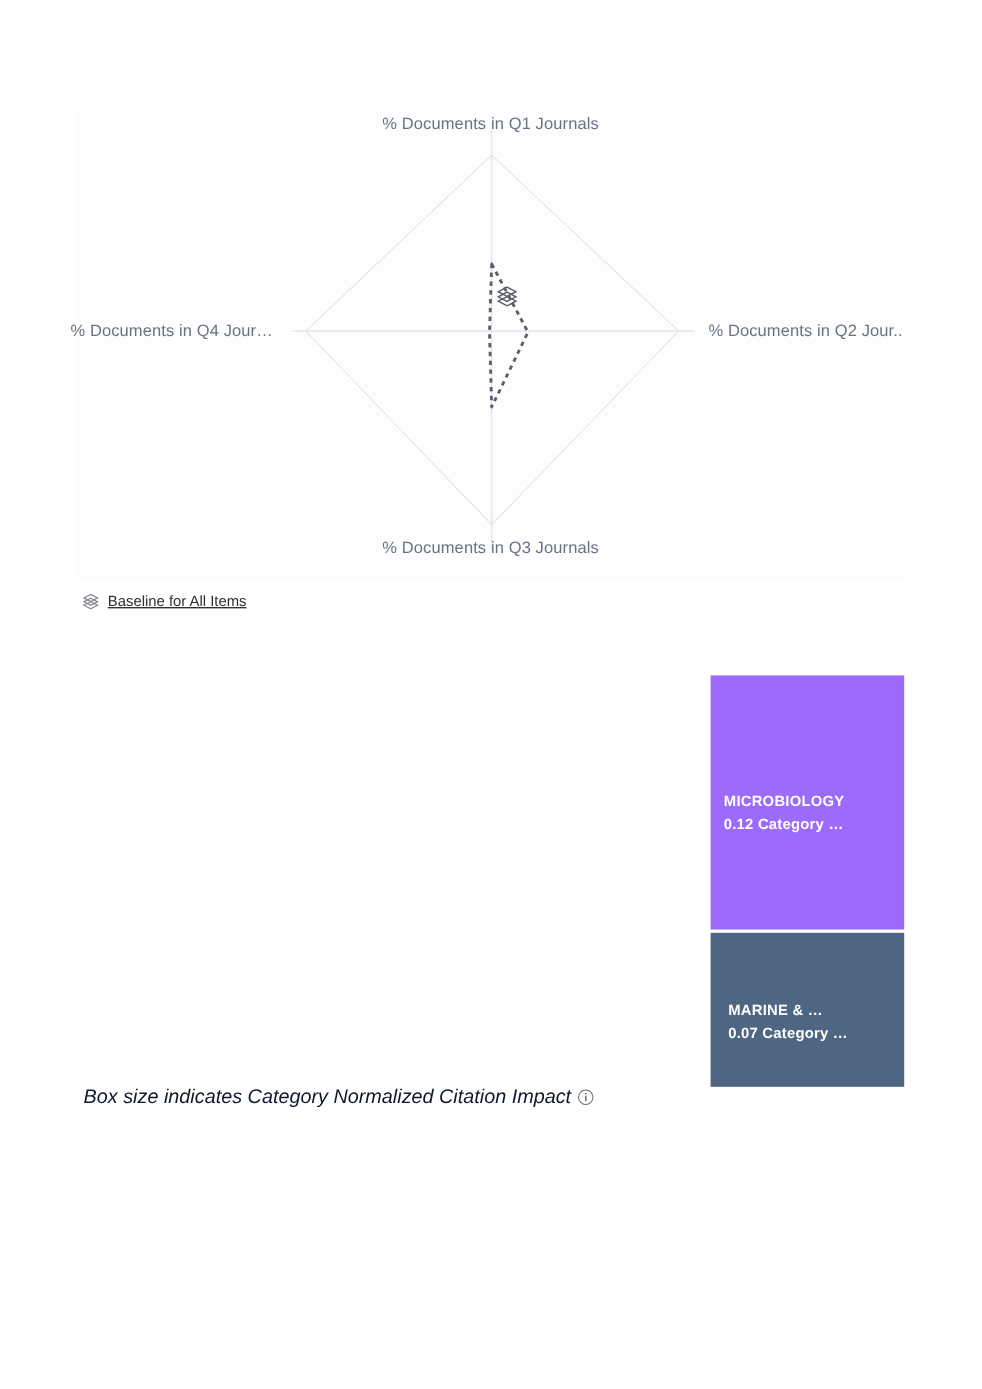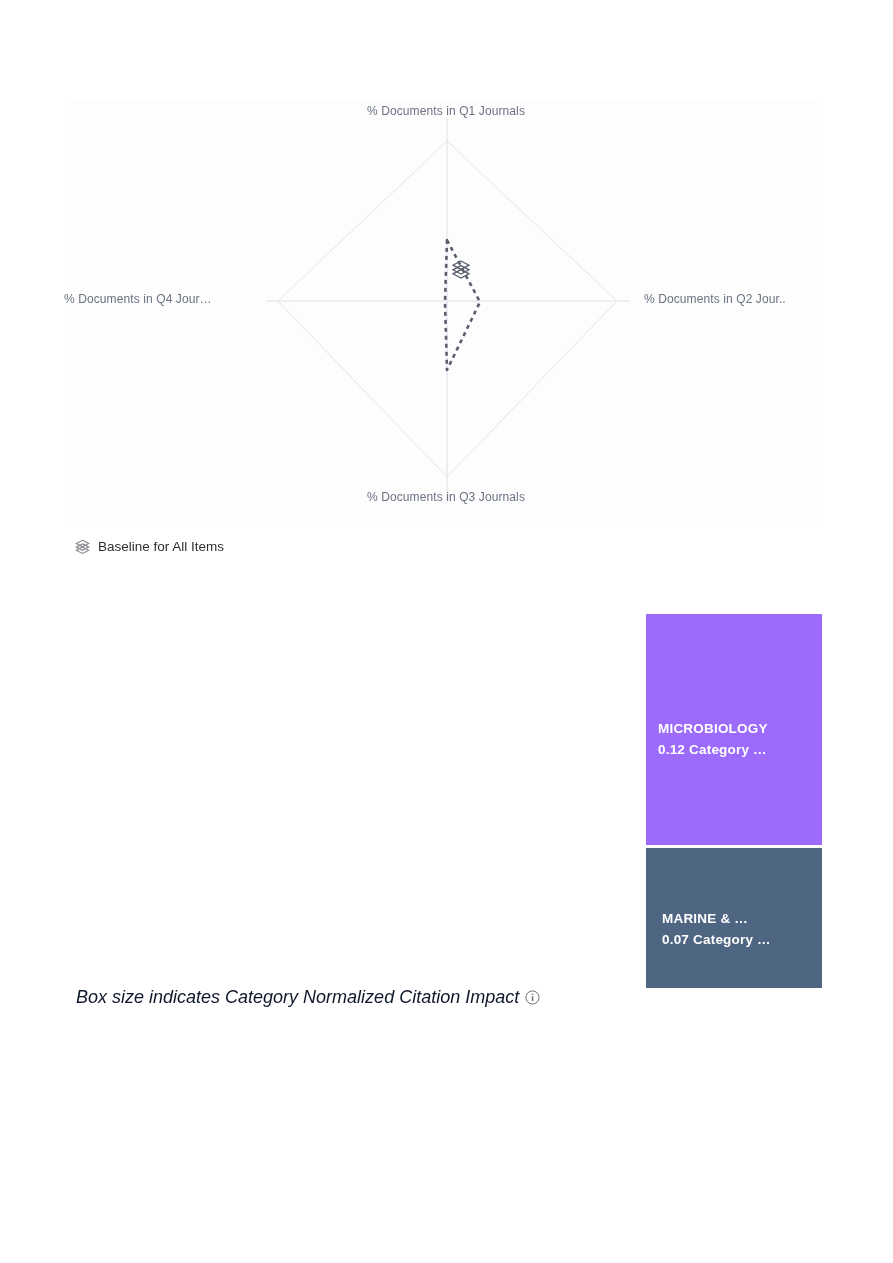--- a/index.html
+++ b/index.html
@@ -27,21 +27,21 @@
   #radar-svg {
     position: absolute;
     left: 0;
     top: 0;
     width: 752px;
     height: 428px;
     display: block;
   }
   .axis-label {
     position: absolute;
-    font-size: 12px;
+    font-size: 15px;
     color: #6b7280;
     white-space: nowrap;
     letter-spacing: 0.1px;
   }
   #axis-label-q1 {
     left: 0;
     top: 4px;
     width: 752px;
     text-align: center;
   }
@@ -70,20 +70,21 @@
   }
 
   
   #radar-legend {
     position: absolute;
     left: 74px;
     top: 538px;
     display: flex;
     align-items: center;
     gap: 7px;
+    text-decoration: underline;
   }
   #radar-legend .legend-text {
     font-size: 13.5px;
     color: #2f2f2f;
     line-height: 1;
   }
 
   
   #treemap {
     position: absolute;

